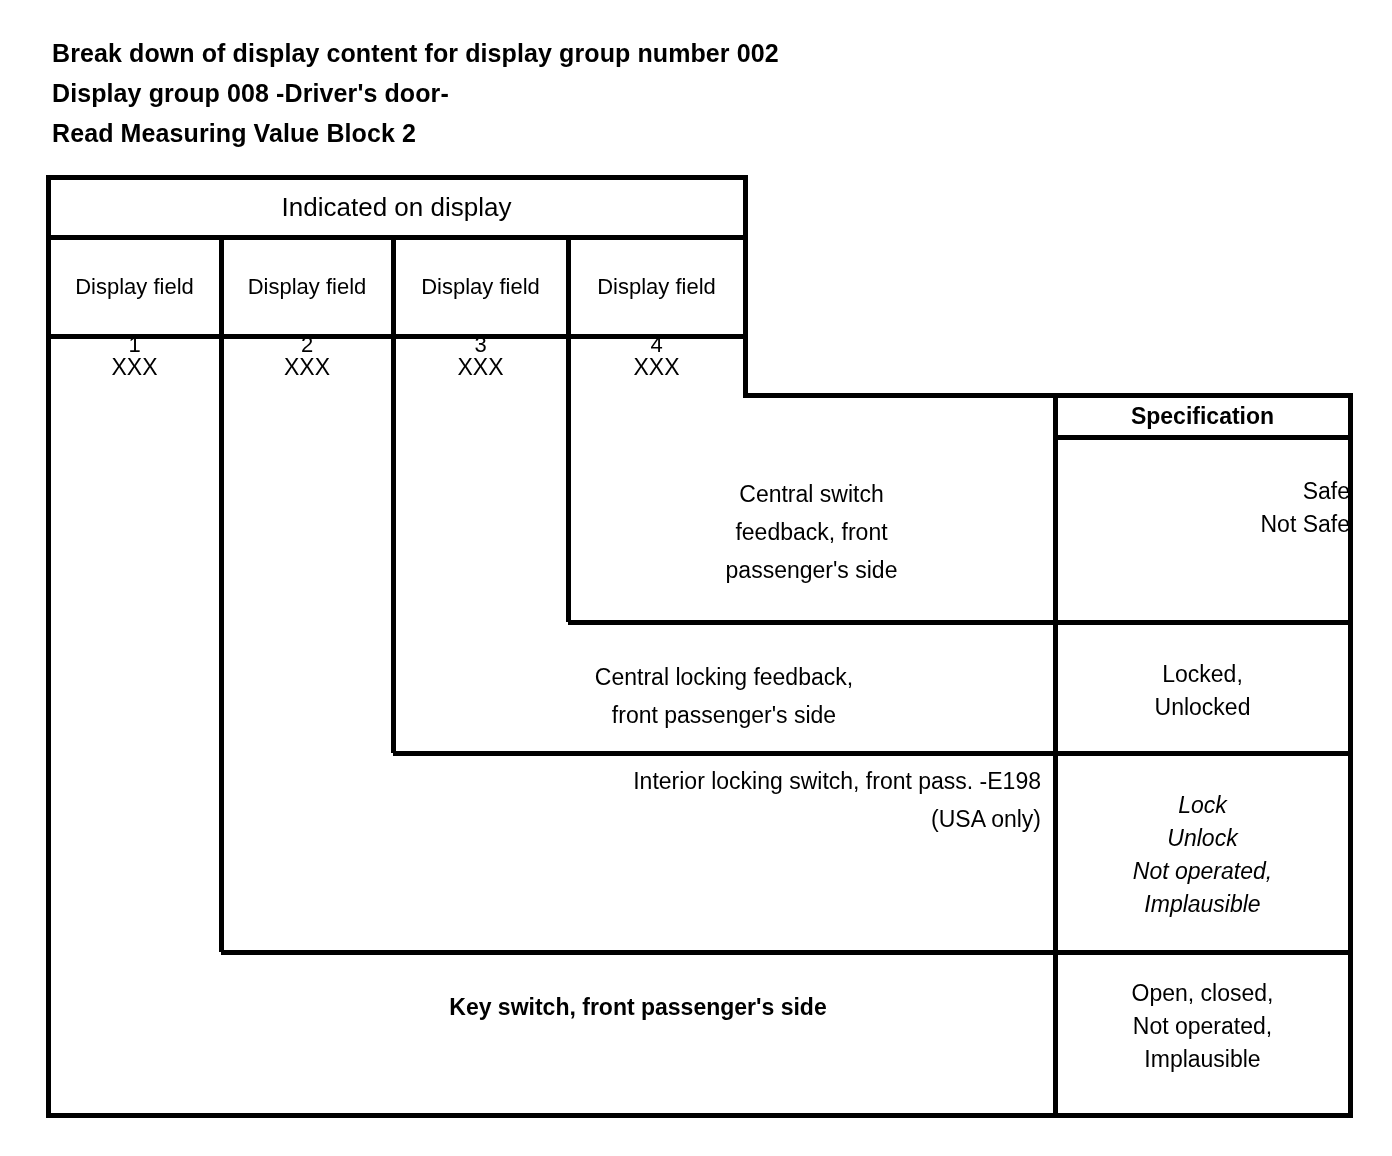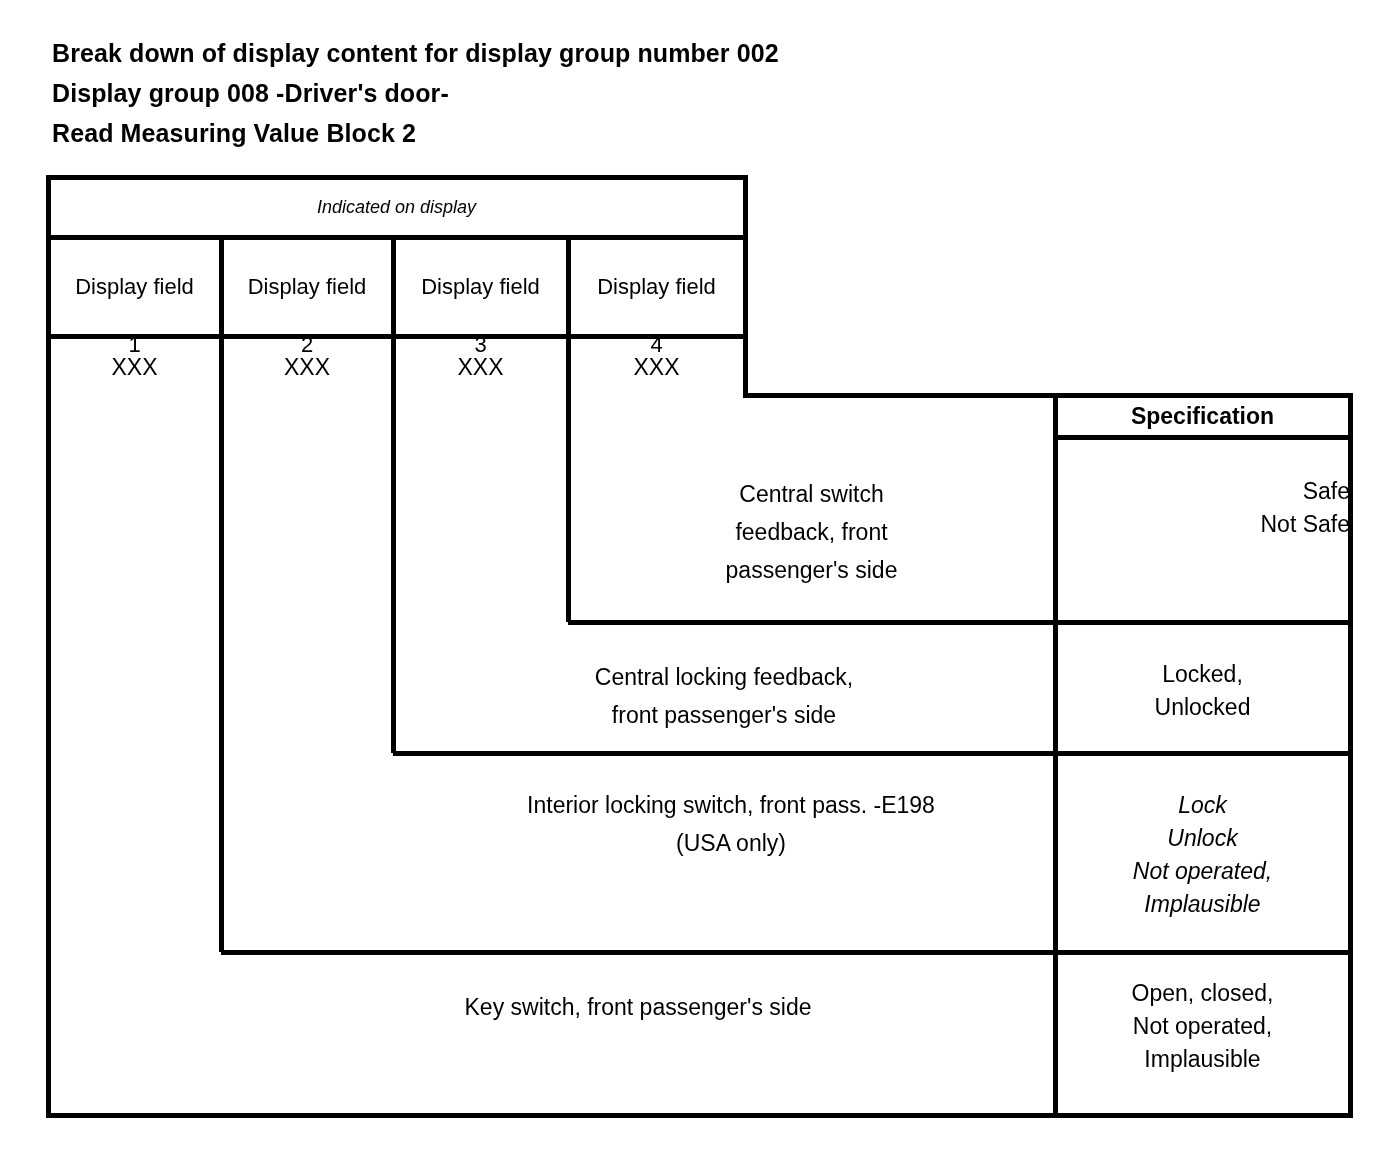--- a/index.html
+++ b/index.html
@@ -49,23 +49,22 @@
   .cell-text {
     position: absolute;
     font-size: 23px;
     line-height: 38px;
     color: #000;
     white-space: pre-line;
   }
   .center { text-align: center; }
 
   .banner-title {
-    font-size: 18px;
+    font-size: 26px;
     line-height: 30px;
-    font-style: italic;
   }
   .colhead {
     font-size: 22px;
     line-height: 29px;
   }
   .xxx {
     font-size: 23px;
     line-height: 28px;
   }
   .spec-head {
@@ -152,25 +151,25 @@
 feedback, front
 passenger's side</div>
   <div class="cell-text spec" style="left:1055px; top:475px; width:295px;text-align:right;">Safe
 Not Safe</div>
 
   <div class="cell-text desc center" style="left:393px; top:658px; width:662px;">Central locking feedback,
 front passenger's side</div>
   <div class="cell-text spec" style="left:1055px; top:658px; width:295px;">Locked,
 Unlocked</div>
 
-  <div class="cell-text desc" style="left:421px; top:786px; width:620px; text-align:center;">Interior locking switch, front pass. -E198
+  <div class="cell-text desc" style="left:421px; top:762px; width:620px; text-align:right;">Interior locking switch, front pass. -E198
 (USA only)</div>
   <div class="cell-text spec" style="left:1055px; top:789px; width:295px;font-style:italic;">Lock
 Unlock
 Not operated,
 Implausible</div>
 
-  <div class="cell-text desc center" style="left:221px; top:988px; width:834px;">Key switch, front passenger's side</div>
+  <div class="cell-text desc center" style="left:221px; top:988px; width:834px;font-weight:bold;">Key switch, front passenger's side</div>
   <div class="cell-text spec" style="left:1055px; top:977px; width:295px;">Open, closed,
 Not operated,
 Implausible</div>
 
 </div>
 
 </body></html>

